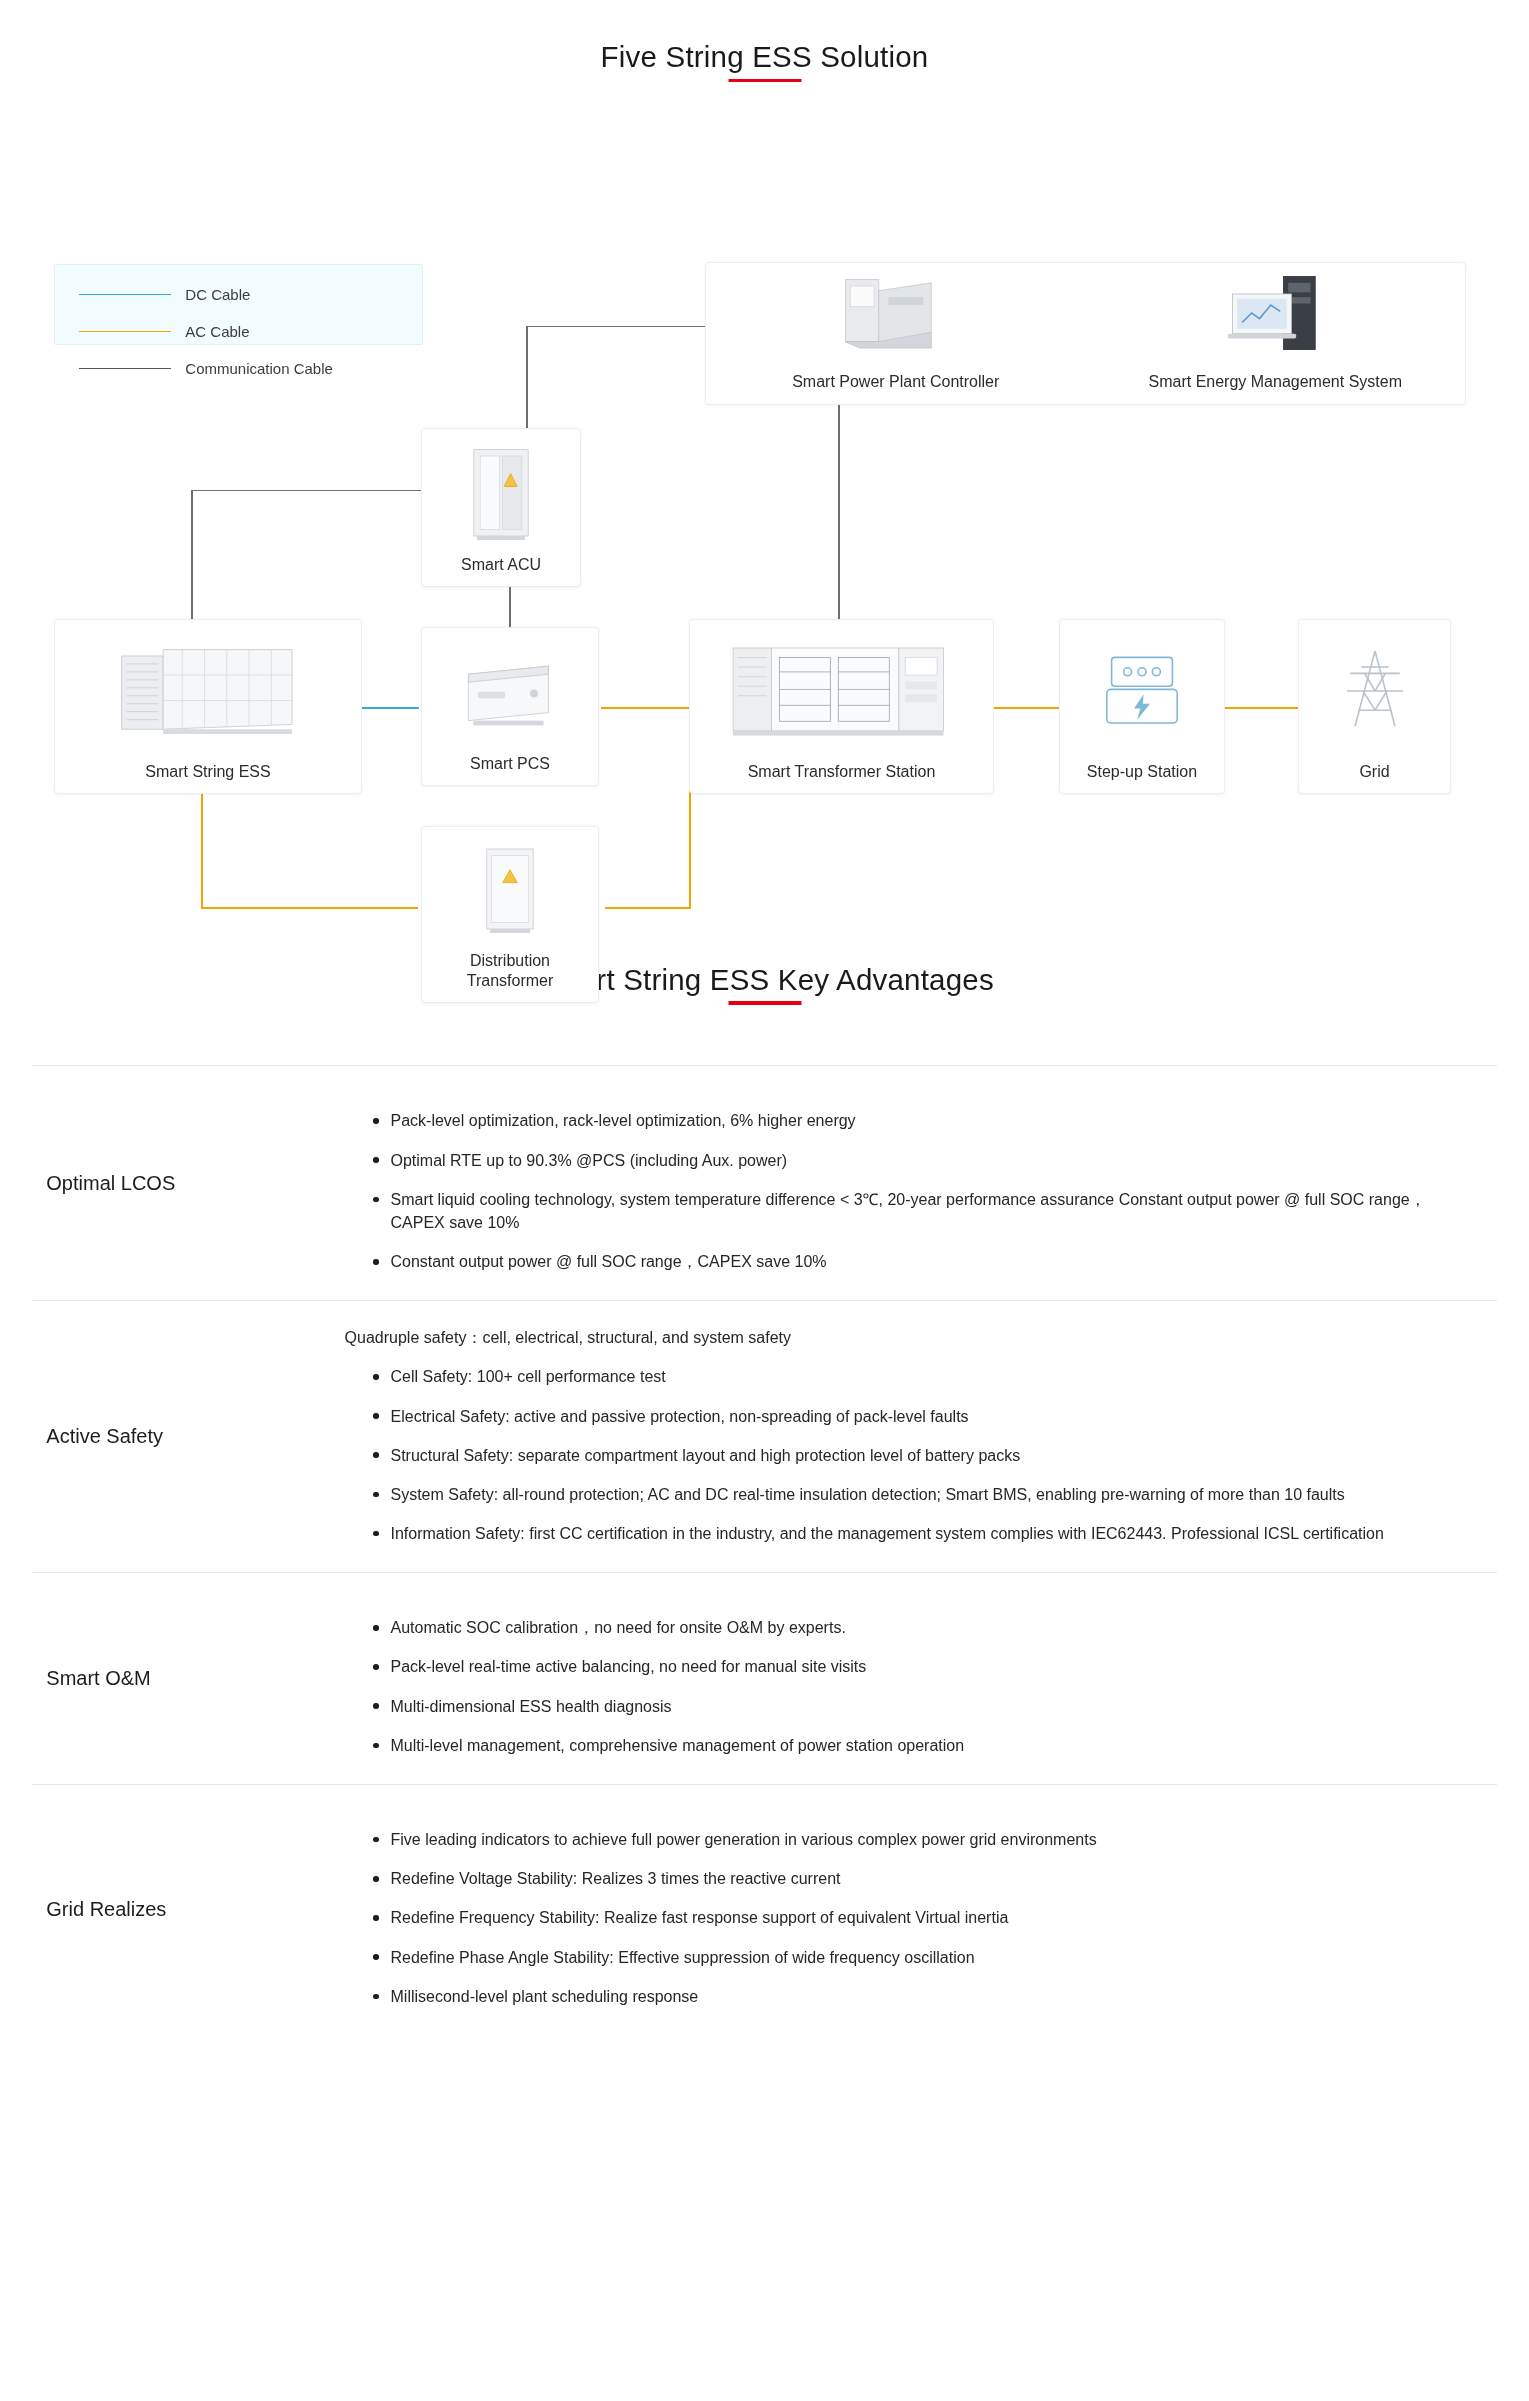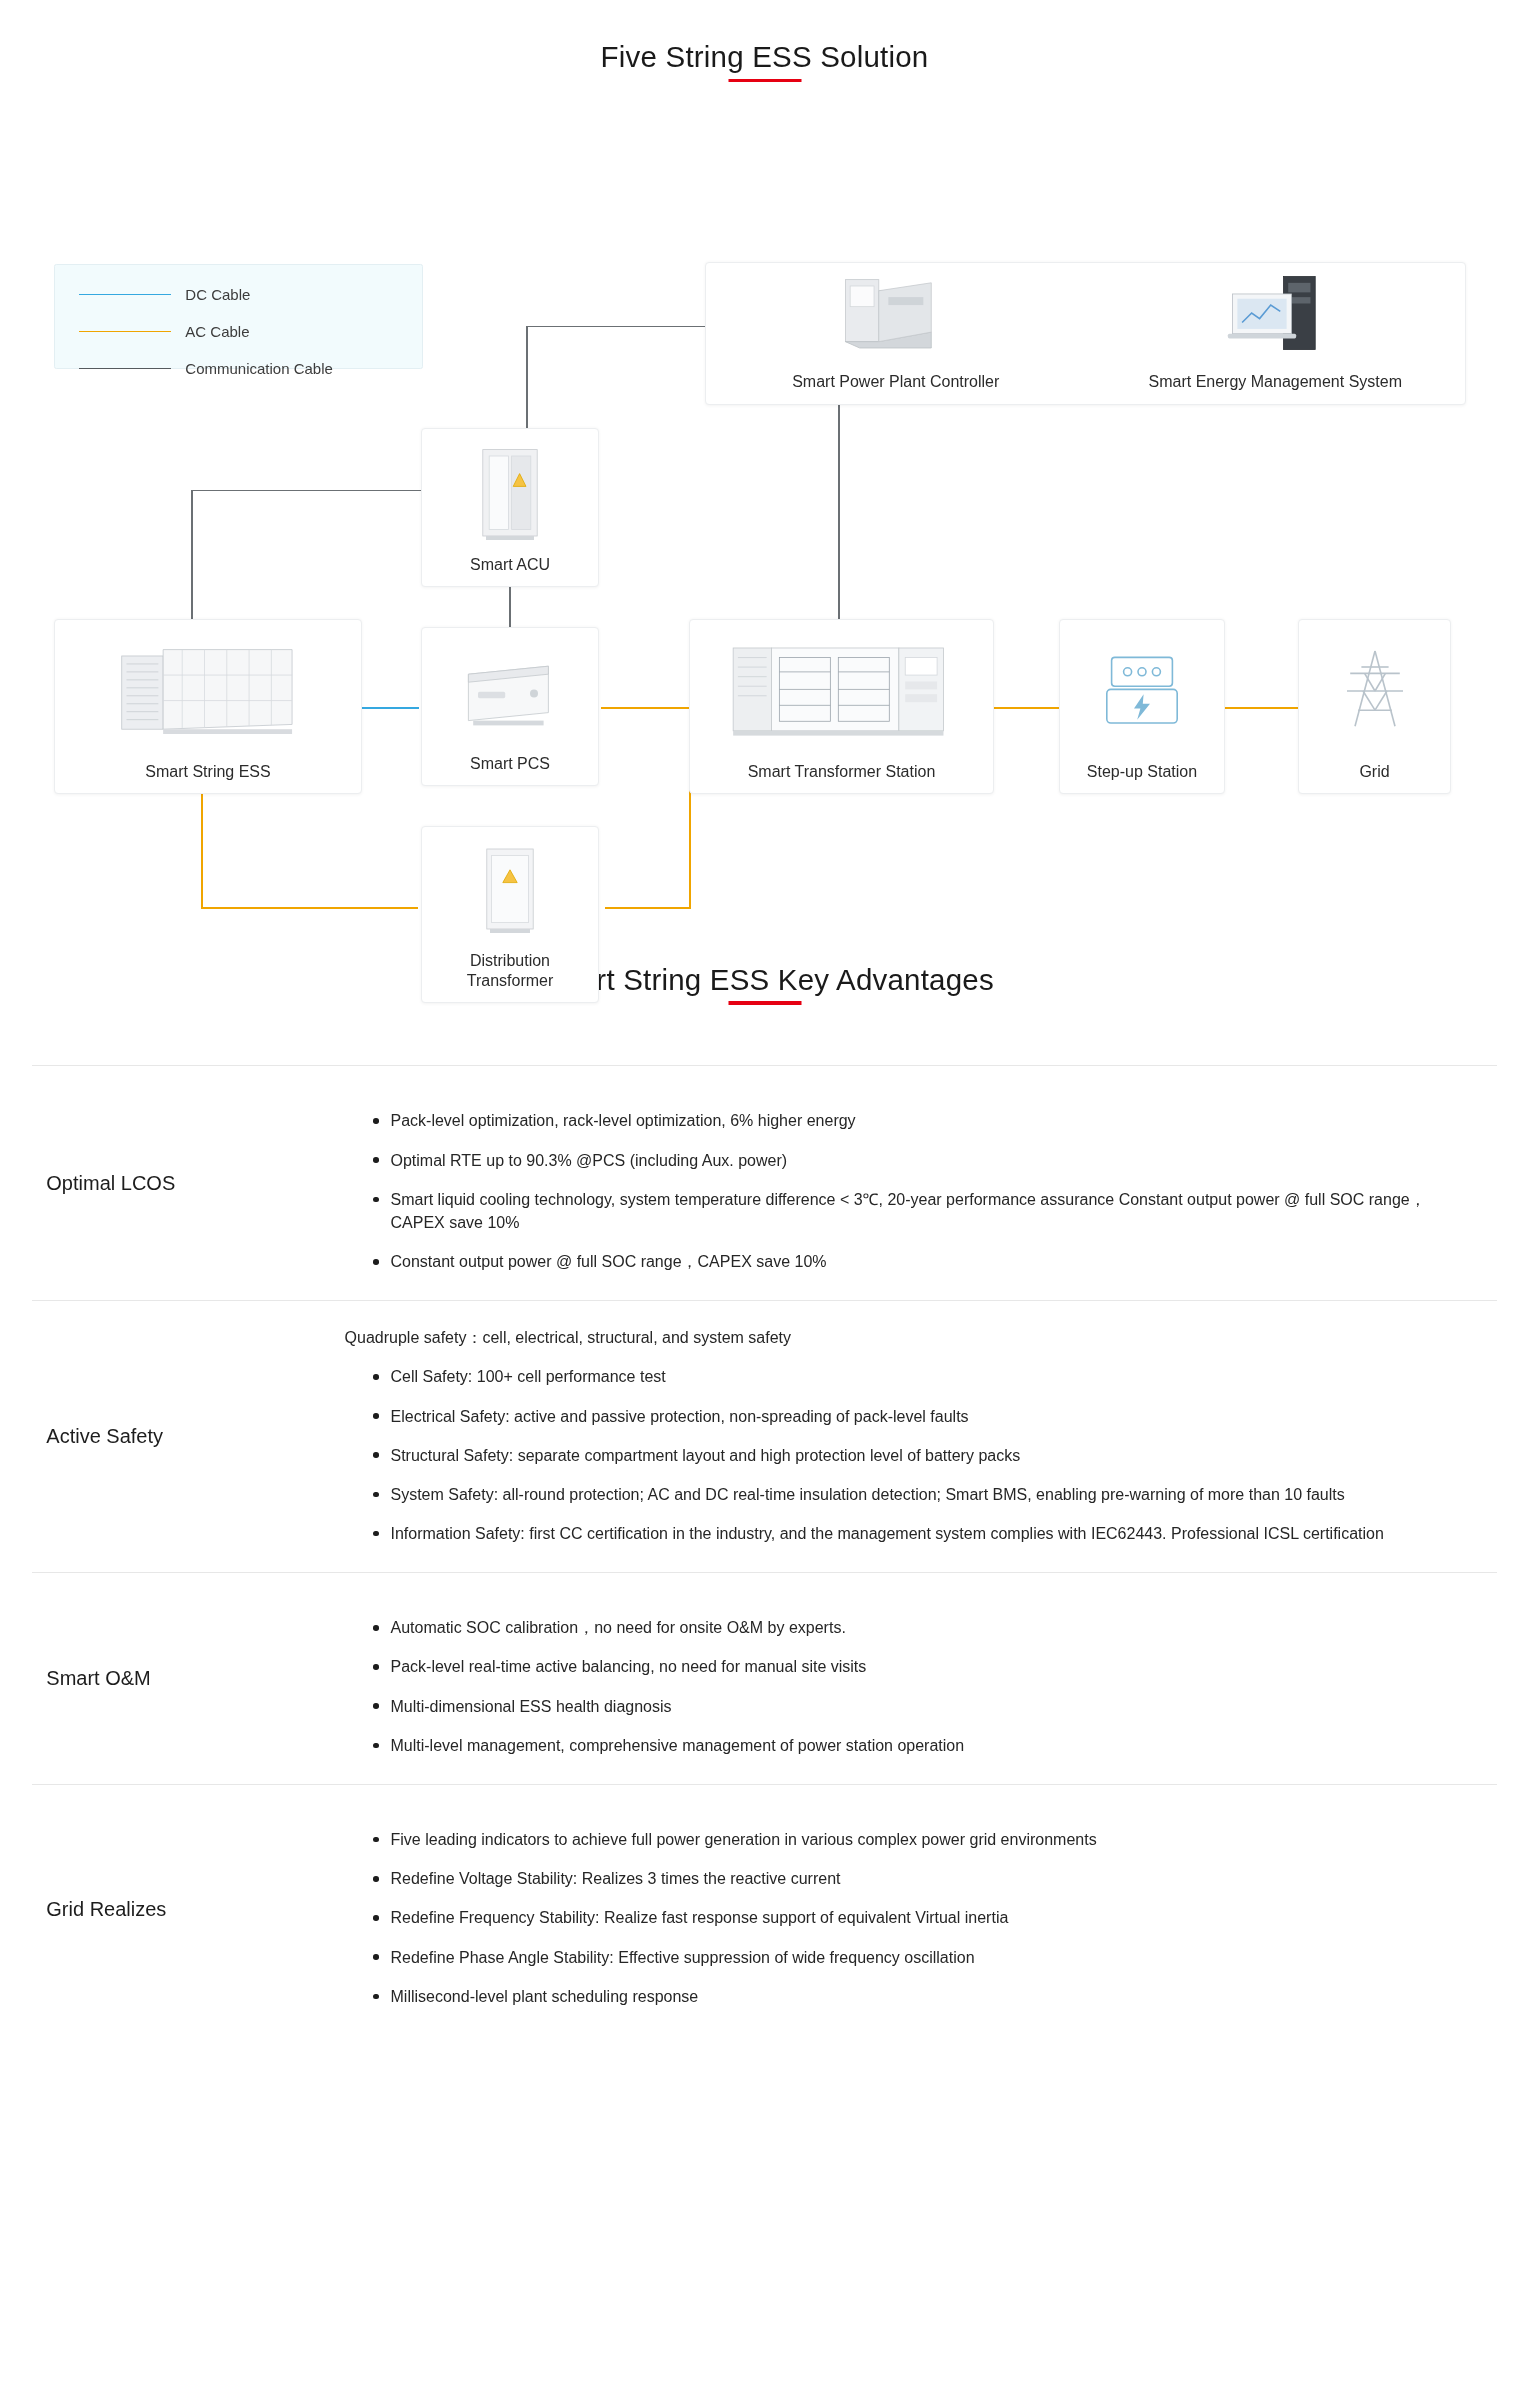--- a/index.html
+++ b/index.html
@@ -41,21 +41,21 @@
     position: relative;
     width: 1529px;
     height: 876px;
   }
 
   .legend {
     position: absolute;
     left: 54px;
     top: 177px;
     width: 369px;
-    height: 105px;
+    height: 81px;
     background: #f2fbfd;
     border: 0.8px solid #e3eff3;
     border-radius: 2.4px;
     padding: 11px 0 0 24px;
   }
   .legend-row {
     display: flex;
     align-items: center;
     height: 37px;
   }
@@ -233,21 +233,21 @@
           <rect x="36" y="26" width="74" height="50" fill="#f4f6f8" stroke="#b9bfc5"></rect>
           <rect x="42" y="32" width="62" height="38" fill="#dbe7f2"></rect>
           <polyline points="48,62 60,50 70,57 84,40 96,48" fill="none" stroke="#5a9bd4" stroke-width="2"></polyline>
           <rect x="30" y="76" width="86" height="6" rx="2" fill="#cfd5da"></rect>
         </svg>
       </div>
       <div class="label">Smart Energy Management System</div>
     </div>
   </div>
 
-  <div class="node" style="left:421px; top:341px; width:178px; height:159px;">
+  <div class="node" style="left:421px; top:341px; width:160px; height:159px;">
     <div class="art">
       <svg width="96" height="104" viewBox="0 0 120 130">
         <rect x="26" y="12" width="68" height="108" fill="#f0f1f3" stroke="#c7cbcf"></rect>
         <rect x="34" y="20" width="24" height="92" fill="#fafbfc" stroke="#d6dade"></rect>
         <rect x="62" y="20" width="24" height="92" fill="#e6e8eb" stroke="#d6dade"></rect>
         <polygon points="72,42 80,58 64,58" fill="#f6c343" stroke="#e0a800"></polygon>
         <rect x="30" y="120" width="60" height="5" fill="#d3d7db"></rect>
       </svg>
     </div>
     <div class="label">Smart ACU</div>

